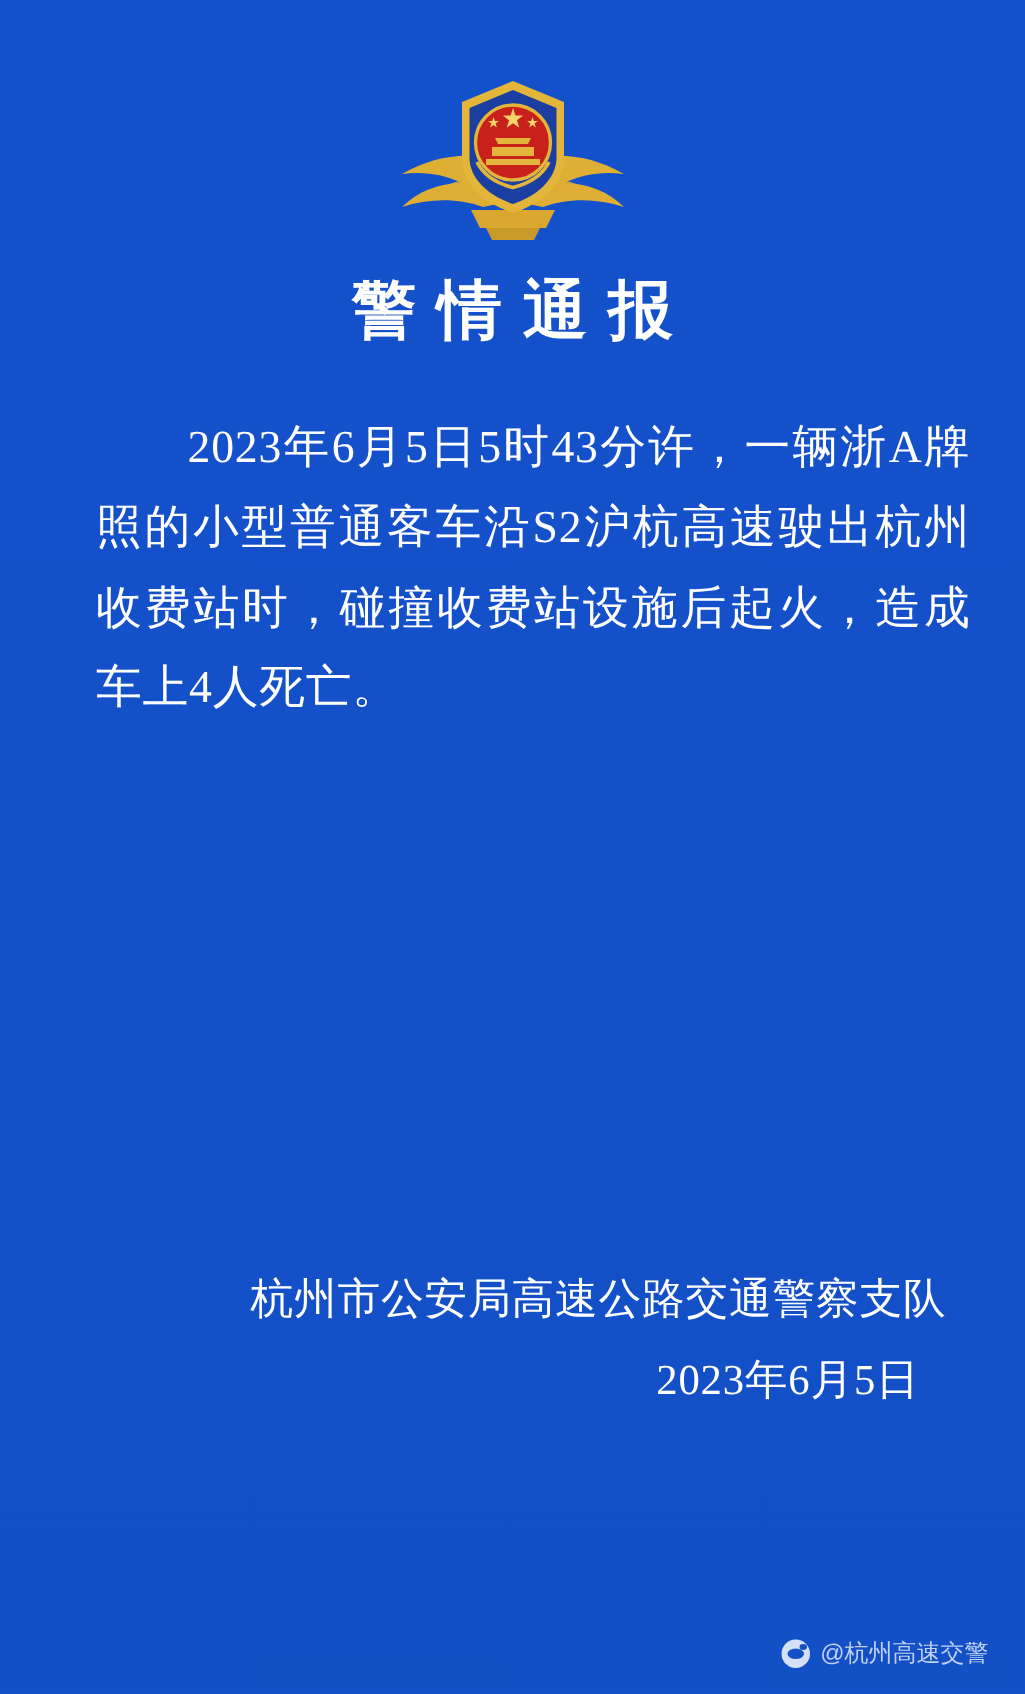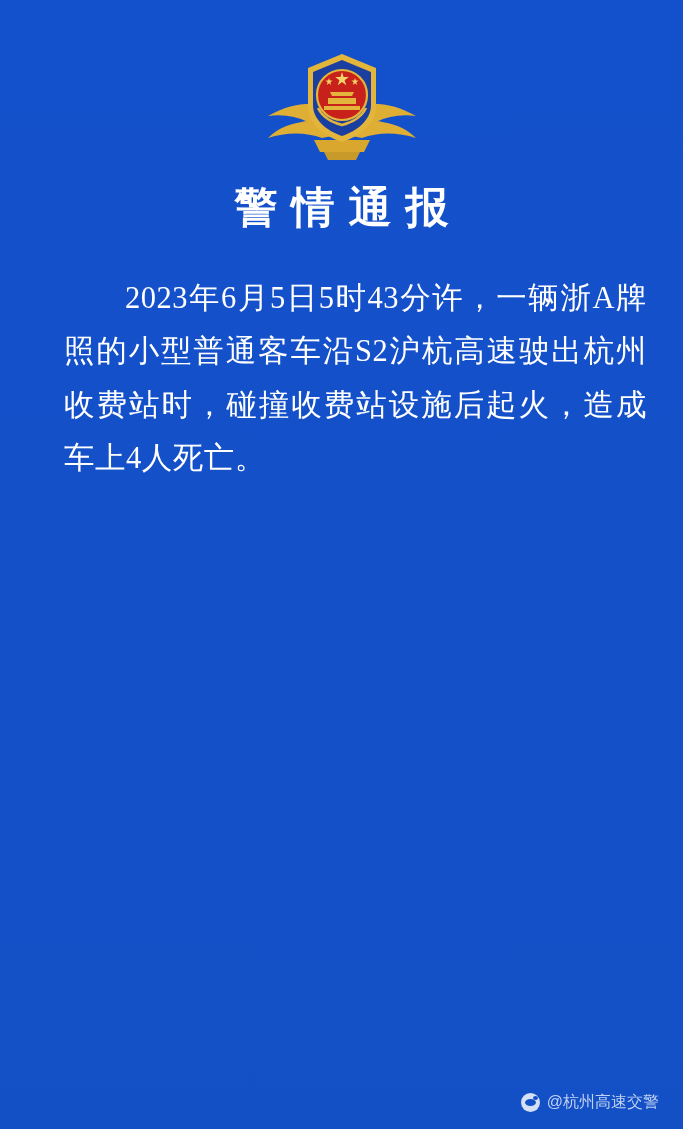--- a/index.html
+++ b/index.html
@@ -170,19 +170,23 @@
       </svg>
     </div>
   </div>
 
   <div class="title">警情通报</div>
 
   <div class="body-text">
     <p>2023年6月5日5时43分许，一辆浙A牌照的小型普通客车沿S2沪杭高速驶出杭州收费站时，碰撞收费站设施后起火，造成车上4人死亡。</p>
   </div>
 
+  <div class="sign">
+    <span class="org">杭州市公安局高速公路交通警察支队</span>
+    <span class="date">2023年6月5日</span>
+  </div>
 
   <div class="watermark">
     <span class="weibo-icon"></span>
     <span>@杭州高速交警</span>
   </div>
 
 </div>
 
 </body></html>

